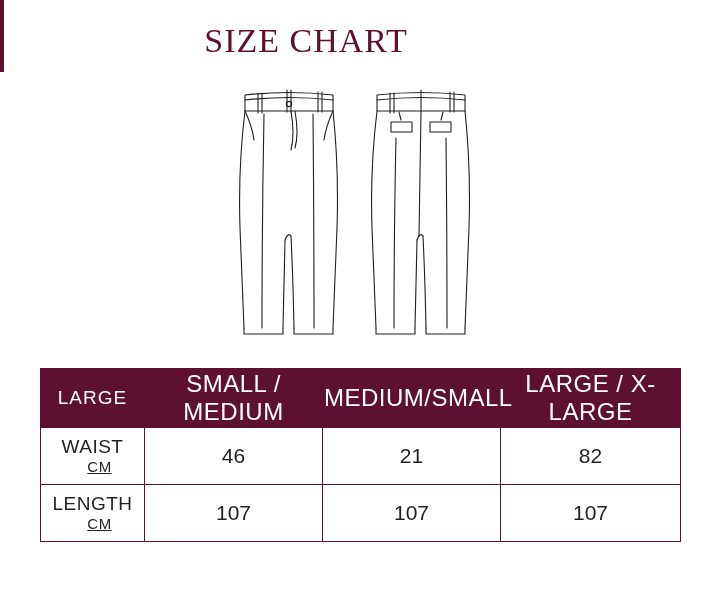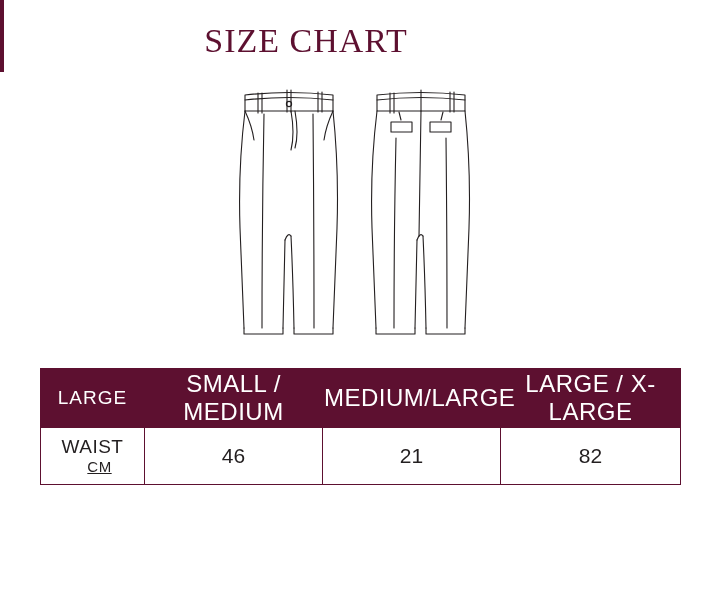--- a/index.html
+++ b/index.html
@@ -201,29 +201,38 @@
       <colgroup>
         <col class="c0">
           <col class="c1">
           <col class="c2">
           <col class="c3">
       </colgroup>
       <tbody>
         <tr class="head">
           <td class="corner">LARGE</td>
           <td>SMALL / MEDIUM</td>
-          <td>MEDIUM/LARGE</td>
+          <td>MEDIUM/SMALL</td>
           <td>LARGE / X-LARGE</td>
         </tr>
         <tr>
           <td class="label-cell">
             <span class="lbl">WAIST</span>
             <span class="unit">CM</span>
           </td>
           <td class="val">46</td>
           <td class="val">21</td>
           <td class="val">82</td>
         </tr>
+        <tr>
+          <td class="label-cell">
+            <span class="lbl">LENGTH</span>
+            <span class="unit">CM</span>
+          </td>
+          <td class="val">107</td>
+          <td class="val">107</td>
+          <td class="val">107</td>
+        </tr>
       </tbody>
     </table>
   </div>
 
 </div>
 
 </body></html>

